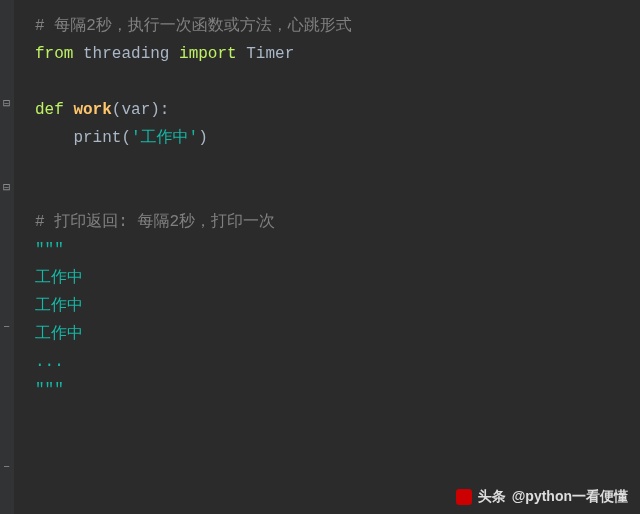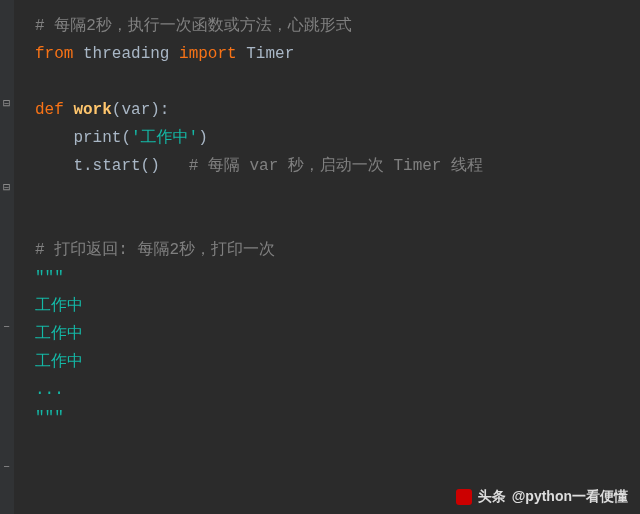--- a/index.html
+++ b/index.html
@@ -28,21 +28,21 @@
     }
     .code-area {
       padding-left: 35px;
     }
     .line {
       height: 28px;
       line-height: 28px;
       white-space: pre;
     }
     .comment { color: #808080; }
-    .keyword { color: #f97316; }
+    .keyword { color: #bef264; }
     .funcdef { color: #ffc66d; font-weight: bold; }
     .string { color: #14b8a6; }
     .param { color: #888c6f; }
     .default { color: #a9b7c6; margin-top: 11px; }
     .watermark {
       position: absolute;
       bottom: 8px;
       right: 12px;
       color: #ddd;
       font-size: 14px;
@@ -75,21 +75,20 @@
   <span class="minus" style="top:320px">–</span>
   <span class="minus" style="top:460px">–</span>
 </div>
 
 <div class="code-area">
   <div class="line"><span class="comment"># 每隔2秒，执行一次函数或方法，心跳形式</span></div>
   <div class="line"><span class="keyword">from </span><span class="default">threading </span><span class="keyword">import </span><span class="default">Timer</span></div>
   <div class="line"></div>
   <div class="line"><span class="keyword">def </span><span class="funcdef">work</span><span class="default">(</span><span class="default">var</span><span class="default">):</span></div>
   <div class="line"><span>    </span><span class="default">print(</span><span class="string">'工作中'</span><span class="default">)</span></div>
-  <div class="line"><span>    </span><span class="default">t.start()   </span><span class="comment"># 每隔 var 秒，启动一次 Timer 线程</span></div>
   <div class="line"></div>
   <div class="line"></div>
   <div class="line"><span class="comment"># 打印返回: 每隔2秒，打印一次</span></div>
   <div class="line"><span class="string">"""</span></div>
   <div class="line"><span class="string">工作中</span></div>
   <div class="line"><span class="string">工作中</span></div>
   <div class="line"><span class="string">工作中</span></div>
   <div class="line"><span class="string">...</span></div>
   <div class="line"><span class="string">"""</span></div>
 </div>

